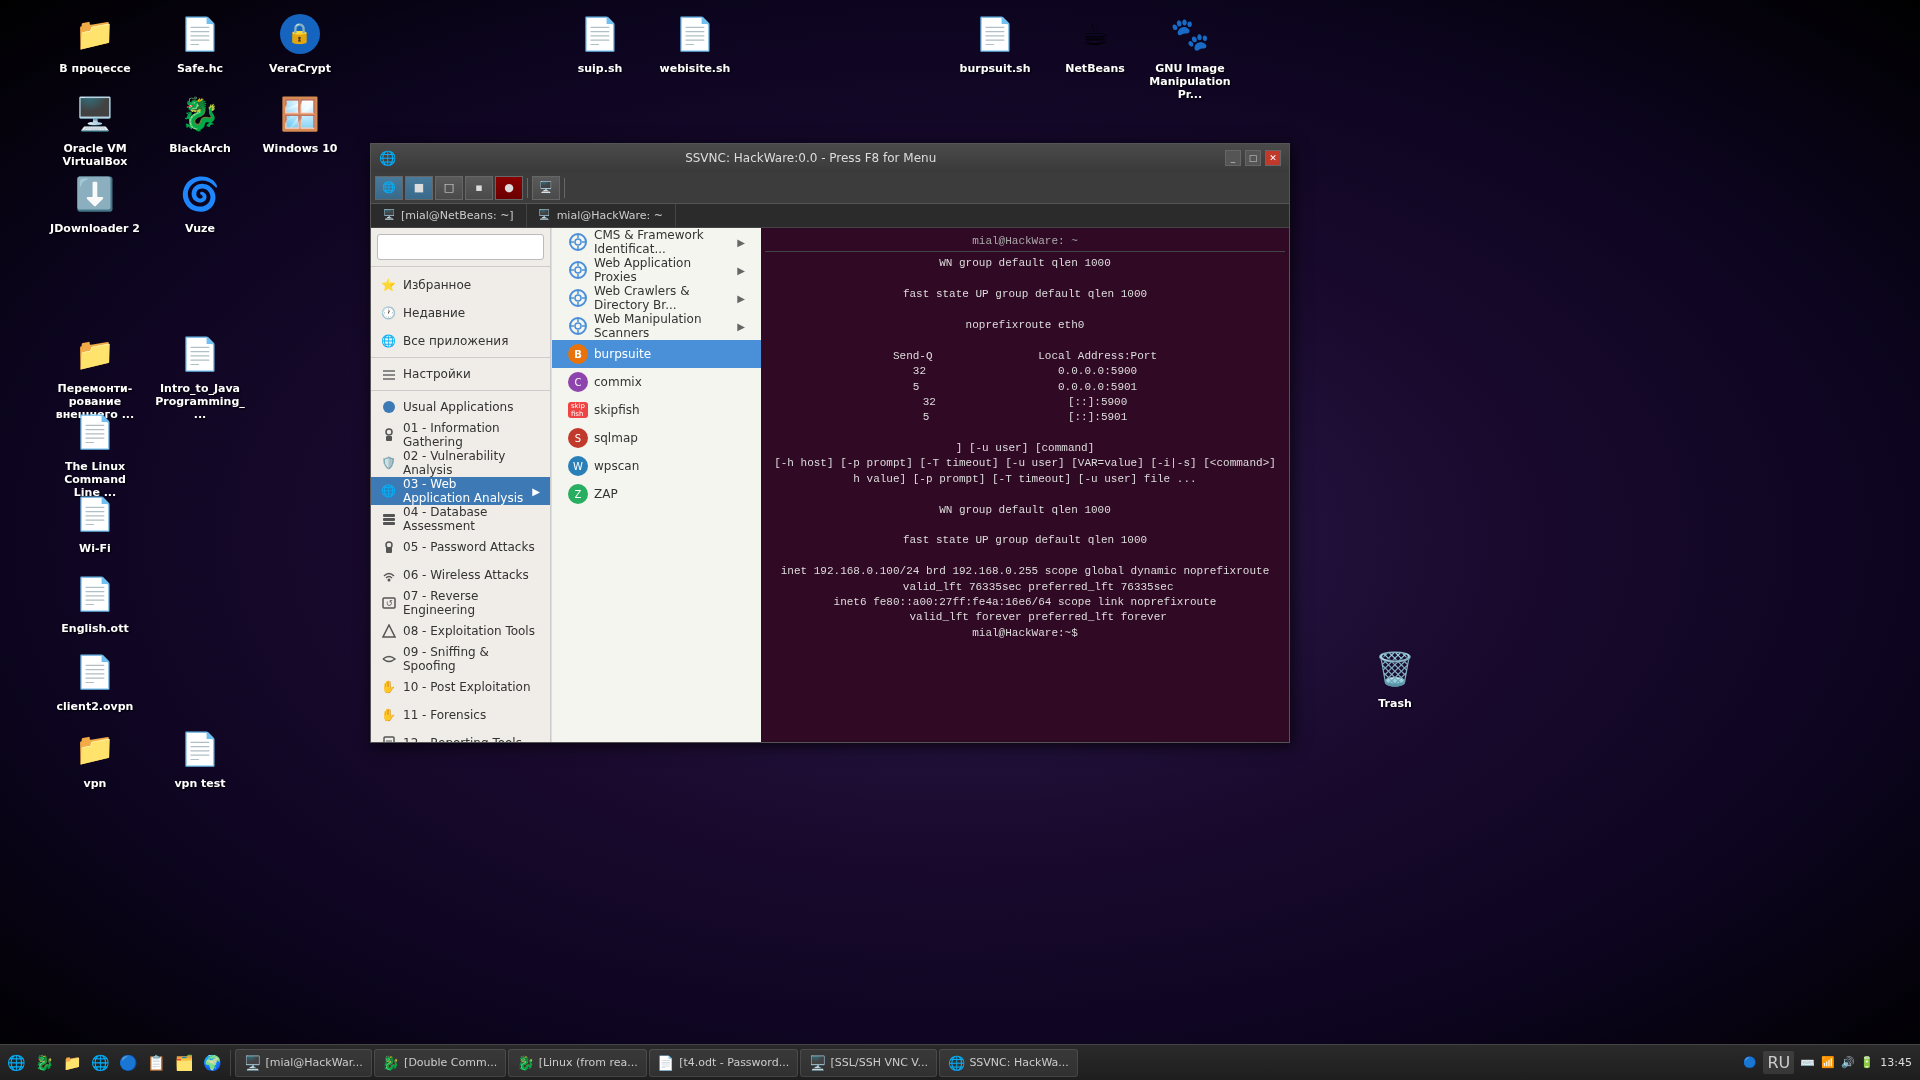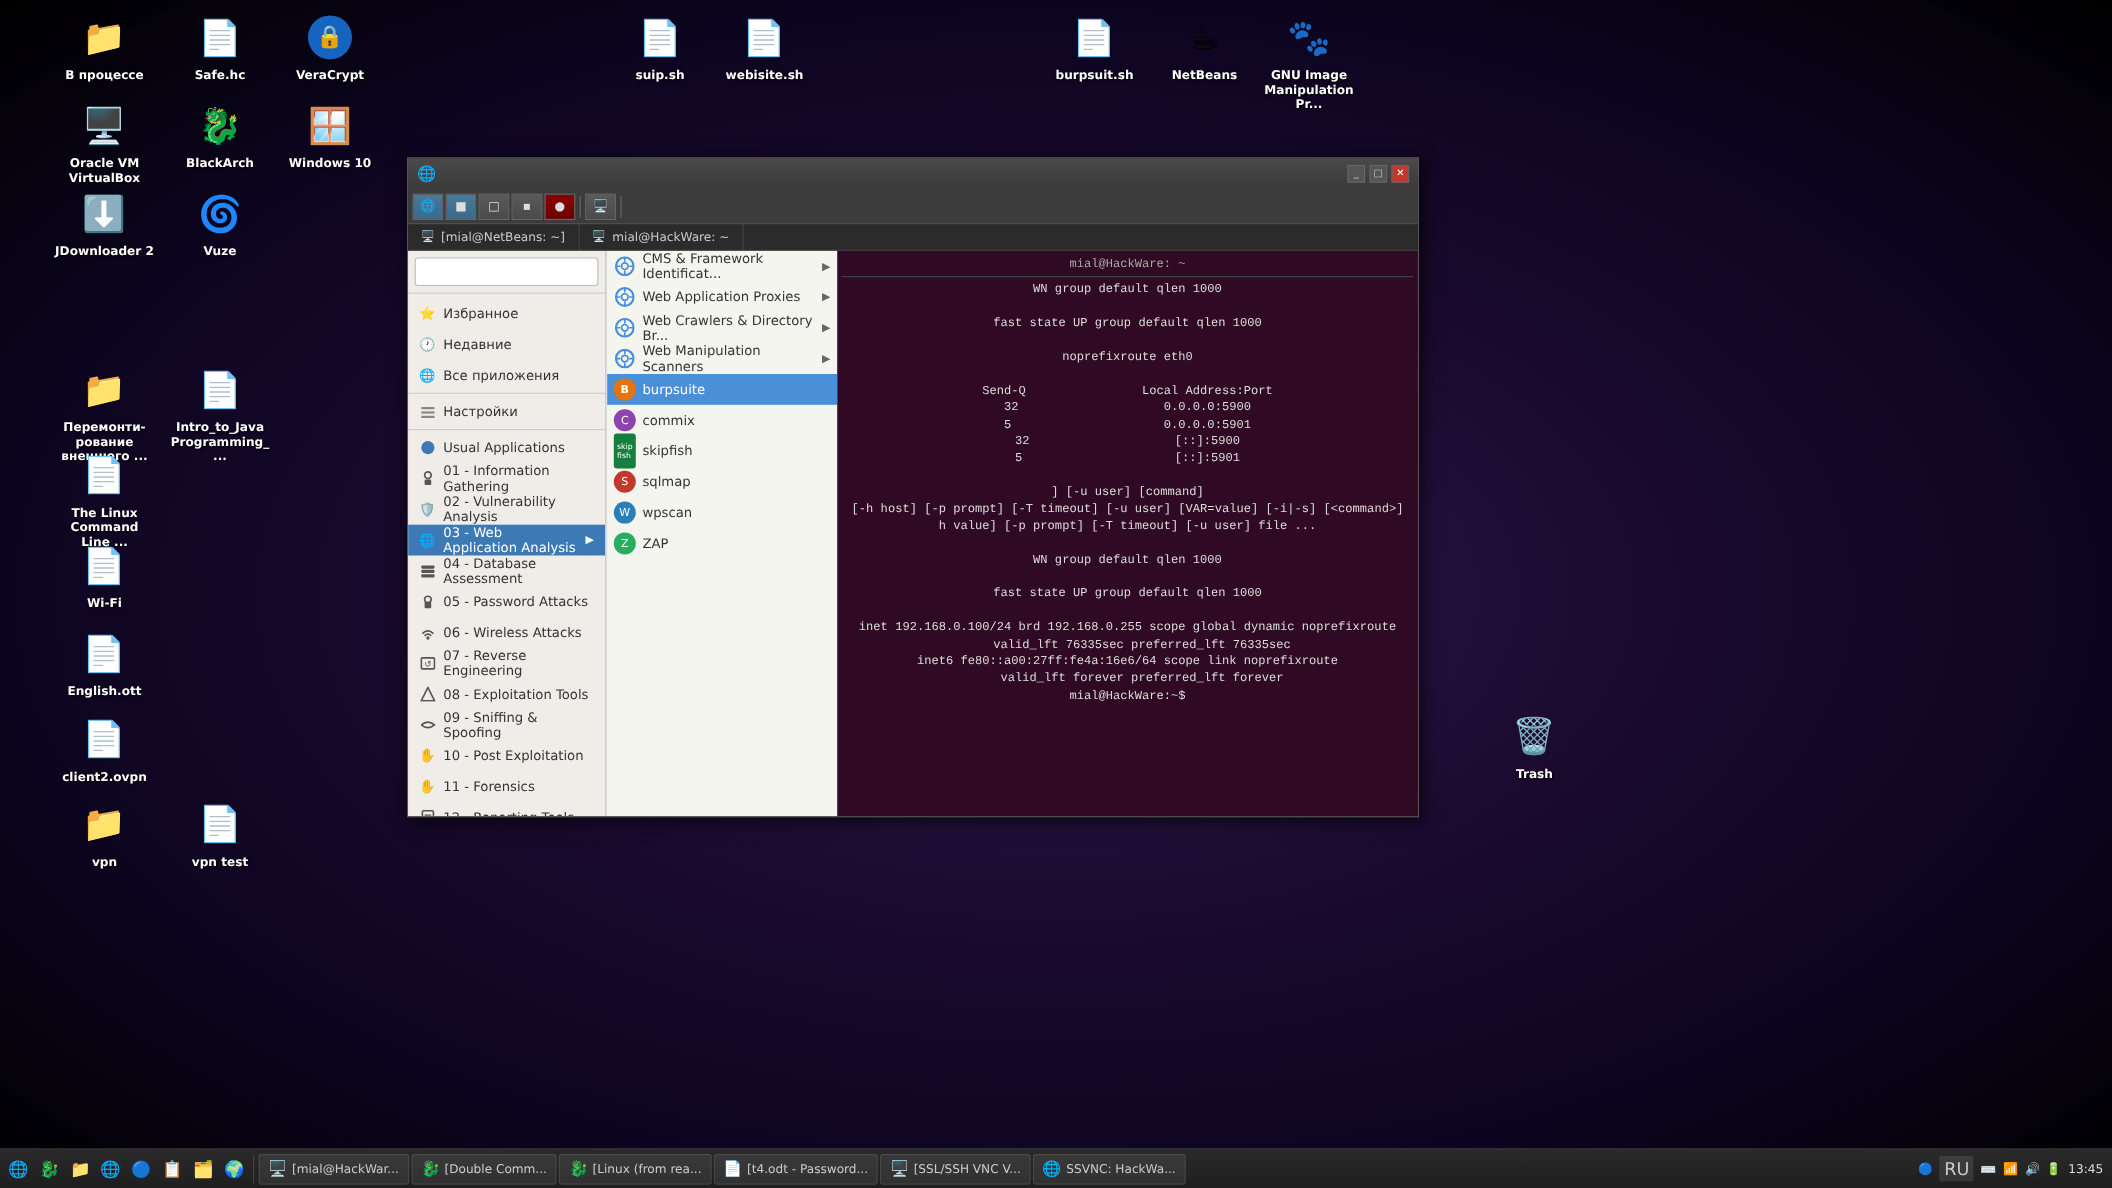--- a/index.html
+++ b/index.html
@@ -258,21 +258,21 @@
     .menu-right {
       width: 210px;
       background: #f5f5f0;
       border-left: 1px solid #ddd;
       display: flex;
       flex-direction: column;
     }
 
     .submenu-item {
       height: 28px;
-      padding: 0 6px;
+      padding: 0 16px;
       display: flex;
       align-items: center;
       gap: 6px;
       cursor: pointer;
       font-size: 12px;
       color: #333;
     }
 
     .submenu-item.selected {
       background: #4a90d9;
@@ -397,22 +397,22 @@
       display: flex;
       align-items: center;
       justify-content: center;
       font-size: 10px;
       color: white;
       font-weight: bold;
     }
 
     .skip-icon {
       width: 20px;
-      height: 32px;
-      background: #15803d;
+      height: 16px;
+      background: #ef4444;
       border-radius: 3px;
       display: flex;
       align-items: center;
       justify-content: center;
       font-size: 8px;
       color: white;
     }
 
     .sqlmap-icon {
       width: 20px;
@@ -567,20 +567,21 @@
     <span class="icon-label">Trash</span>
   </div>
 </div>
 
 <div class="vnc-window">
 
   <div class="vnc-titlebar">
     <div style="display:flex;align-items:center;gap:4px">
       <span style="font-size:14px">🌐</span>
     </div>
+    <span class="vnc-title">SSVNC: HackWare:0.0 - Press F8 for Menu</span>
     <div class="vnc-controls">
       <div class="vnc-btn">_</div>
       <div class="vnc-btn">□</div>
       <div class="vnc-btn" style="background:#c0392b;color:white">✕</div>
     </div>
   </div>
 
   <div class="vnc-toolbar">
     <div class="toolbar-btn active">🌐</div>
     <div class="toolbar-btn active">■</div>

